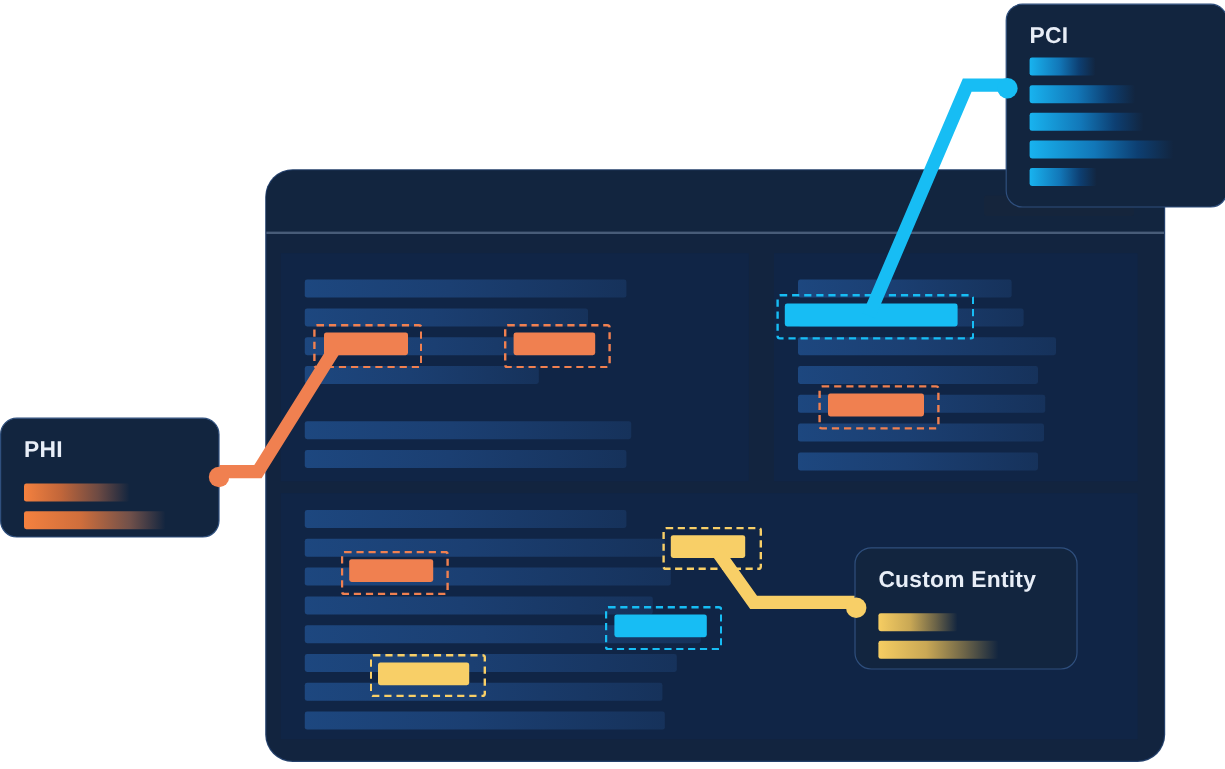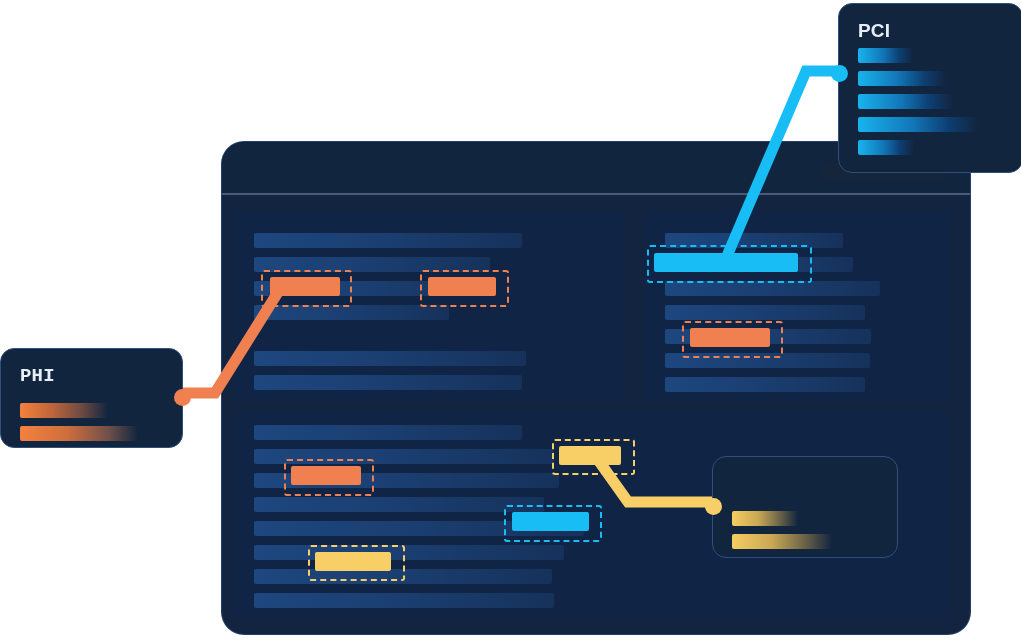--- a/index.html
+++ b/index.html
@@ -168,35 +168,36 @@
       <div class="chip yellow" style="left: 315px; top: 552px; width: 76px;"></div>
     </div>
 
   <svg class="connectors" id="connector-layer" viewBox="0 0 1021 641">
       <polyline points="183,393 215,393 280,289" fill="none" stroke="#f08050" stroke-width="11" stroke-linecap="butt" stroke-linejoin="miter"></polyline>
       <polyline points="838,71 806,71 724,263" fill="none" stroke="#17bdf4" stroke-width="11" stroke-linecap="butt" stroke-linejoin="miter"></polyline>
       <polyline points="713,502 628,502 596,457" fill="none" stroke="#f8cf67" stroke-width="11" stroke-linecap="butt" stroke-linejoin="miter"></polyline>
     </svg>
 
   <div id="card-layer">
-      <div class="card" style="left: 0px; top: 348px; width: 181px; height: 98px; font-family: Liberation Mono, monospace;">
+      <div class="card" style="left: 0px; top: 348px; width: 181px; height: 98px;">
         <div class="card-title">PHI</div>
         <div class="card-bar bar-orange-1" style="left: 19px; top: 54px; width: 88px;"></div>
         <div class="card-bar bar-orange-2" style="left: 19px; top: 77px; width: 118px;"></div>
       </div>
       <div class="dot orange" style="left: 174px; top: 389px;"></div>
       <div class="card" style="left: 838px; top: 3px; width: 183px; height: 168px;">
         <div class="card-title">PCI</div>
         <div class="card-bar bar-cyan" style="left: 19px; top: 44px; width: 55px;"></div>
         <div class="card-bar bar-cyan" style="left: 19px; top: 67px; width: 88px;"></div>
         <div class="card-bar bar-cyan" style="left: 19px; top: 90px; width: 95px;"></div>
         <div class="card-bar bar-cyan" style="left: 19px; top: 113px; width: 120px;"></div>
         <div class="card-bar bar-cyan" style="left: 19px; top: 136px; width: 56px;"></div>
       </div>
       <div class="dot cyan" style="left: 831px; top: 65px;"></div>
       <div class="card" style="left: 712px; top: 456px; width: 184px; height: 100px;">
+        <div class="card-title">Custom Entity</div>
         <div class="card-bar bar-yellow" style="left: 19px; top: 54px; width: 66px;"></div>
         <div class="card-bar bar-yellow" style="left: 19px; top: 77px; width: 100px;"></div>
       </div>
       <div class="dot yellow" style="left: 705px; top: 498px;"></div>
     </div>
 
 </div>
 
 </body></html>

